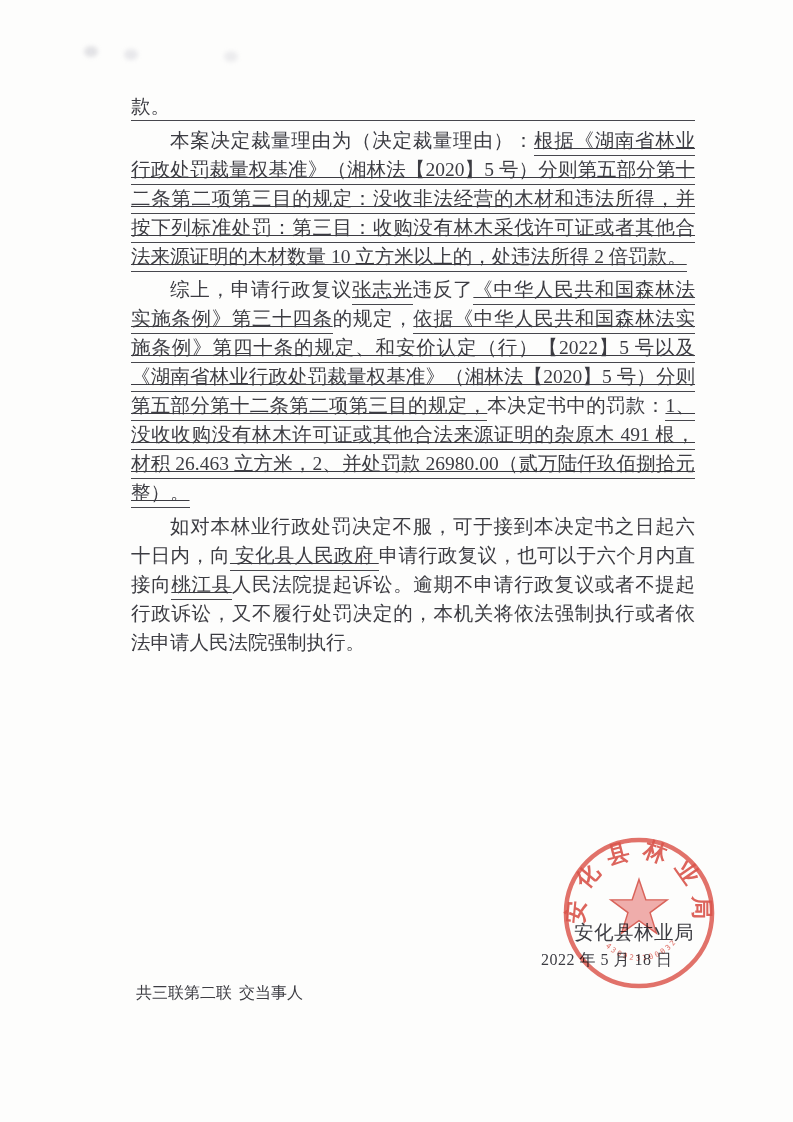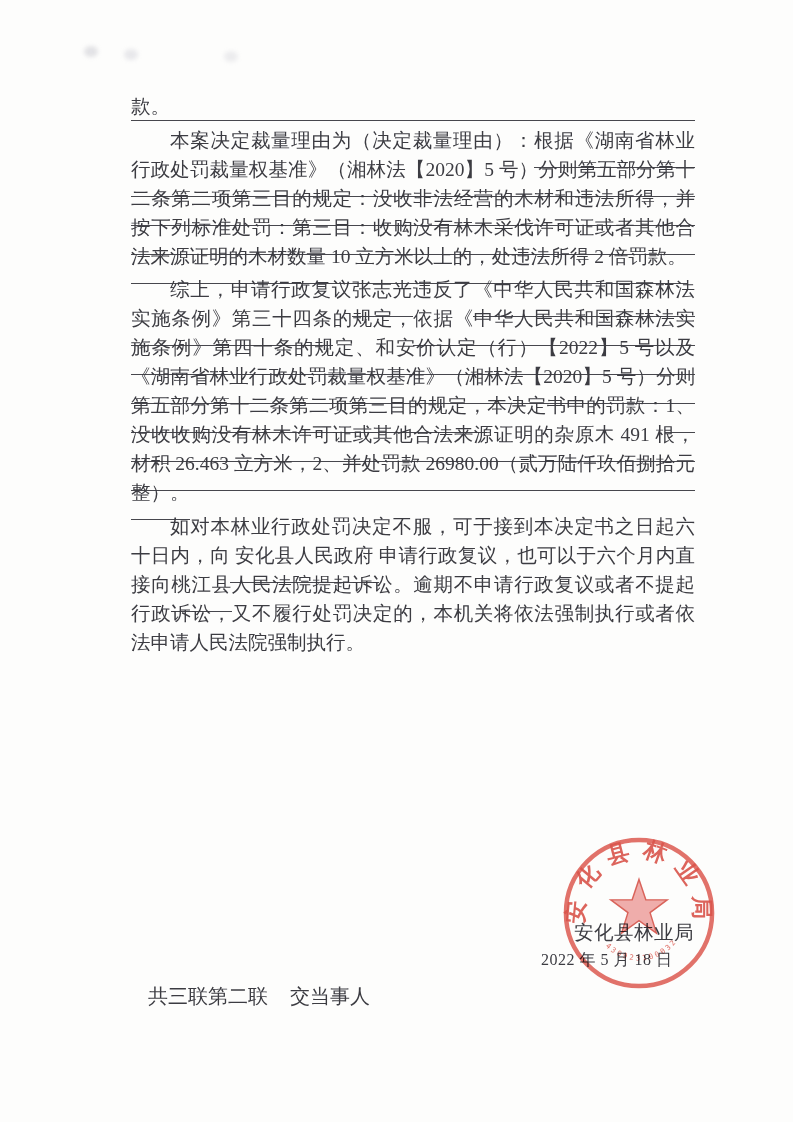--- a/index.html
+++ b/index.html
@@ -23,30 +23,30 @@
   }
   .doc{
     position:absolute;left:131px;top:92px;width:564px;
     font-size:19.5px;line-height:29px;text-align:justify;
     text-justify:inter-ideograph;
   }
   .kuan-line{display:flex;height:29px;margin-bottom:4.5px;}
   .kuan-line .ktxt{border-bottom:1.6px solid var(--rule);}
   .kuan-line .rule-fill{flex:1;border-bottom:1.6px solid var(--rule);}
   p.para{margin:0 0 4.5px 0;text-indent:2em;}
-  .u{border-bottom:1.6px solid var(--rule);padding-bottom:16px;}
+  .u{border-bottom:1.6px solid var(--rule);padding-bottom:4px;text-decoration:underline;}
   .fill{
     display:inline-block;width:264px;height:5px;vertical-align:baseline;
     border-bottom:1.6px solid var(--rule);transform:translateY(5px);
   }
   .sig-org{position:absolute;left:574px;top:919px;font-size:19.5px;letter-spacing:.5px;}
   .sig-date{position:absolute;left:541px;top:950px;font-size:16px;letter-spacing:.5px;}
-  .footer{position:absolute;left:148px;top:983px;font-size:20px;display:flex;}
+  .footer{position:absolute;left:136px;top:983px;font-size:16px;display:flex;}
   .footer .g2{}
-  .footer .g3{margin-left:22px;}
+  .footer .g3{margin-left:7px;}
   .seal{
     position:absolute;left:560px;top:834px;width:158px;height:158px;
     mix-blend-mode:multiply;opacity:.92;pointer-events:none;
   }
   .seal-ring{fill:none;stroke:var(--seal);stroke-width:4.5;opacity:.85;}
   .seal-star{fill:#e25048;fill-opacity:.55;stroke:#d4453b;stroke-width:1.5;opacity:.9;}
   .seal-text{fill:#d8463c;font-size:23px;font-weight:bold;letter-spacing:11px;
     font-family:"Liberation Serif","DejaVu Serif",serif;opacity:.9;}
   .seal-code{fill:#d8463c;font-size:7.5px;letter-spacing:2.4px;opacity:.85;
     font-family:"DejaVu Sans Mono",monospace;}

